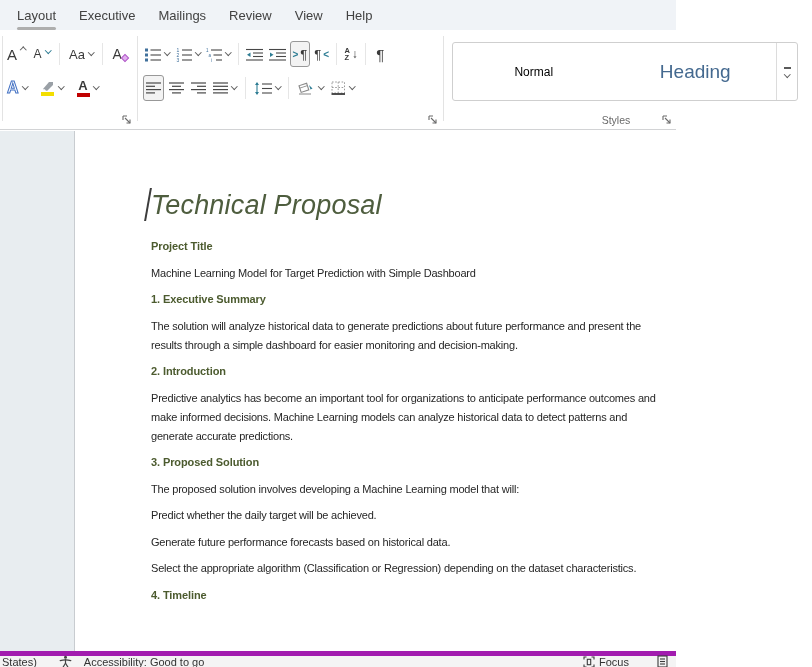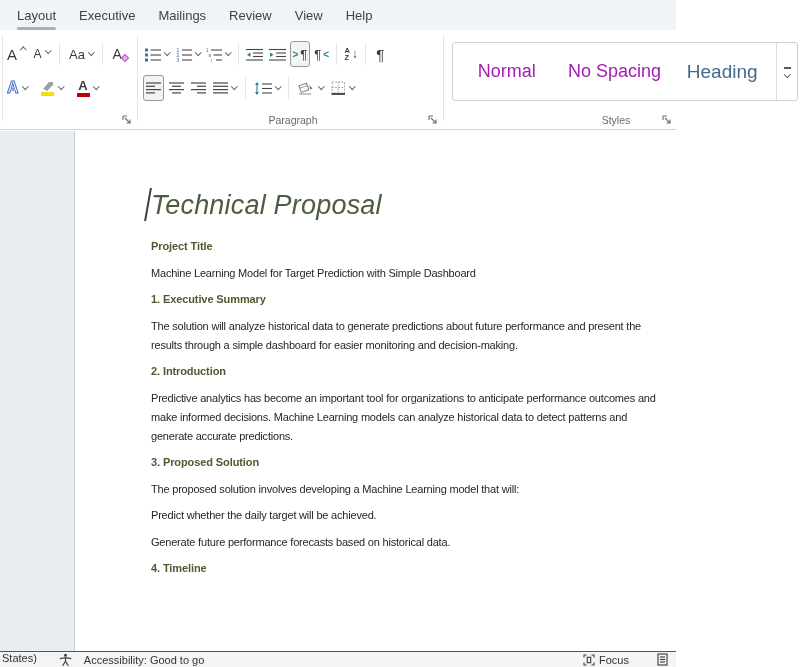--- a/index.html
+++ b/index.html
@@ -37,42 +37,42 @@
   .colorbar-wrap { display:flex; flex-direction:column; align-items:center; line-height:1; }
   .bar { width:13px; height:3.5px; margin-top:1px; }
   .diamond { width:6px; height:6px; background:#e2aef0; border:1px solid #b35fc9;
              transform:rotate(45deg); margin:8px 0 0 -2px; }
 
   
   #styles-gallery { position:absolute; left:452px; top:12px; width:346px; height:59px;
                     border:1px solid #cfcfcf; border-radius:3px; background:#fff; display:flex; }
   #styles-items { flex:1; display:flex; }
   .style-item { flex:1; display:flex; align-items:center; justify-content:center; }
-  .style-name { font-size:18px; color:#a21caf; }
+  .style-name { font-size:12px; color:#000000; }
   .style-name.heading { font-size:19px; color:#44698f; }
   .style-more { width:21px; border-left:1px solid #dcdcdc; display:flex; flex-direction:column;
                 align-items:center; justify-content:center; gap:3px; }
   .more-bar { width:7px; height:1.5px; background:#5a5a5a; }
 
   
   #docarea { position:absolute; top:131px; left:0; right:0; bottom:16px; background:#e8edf0; overflow:hidden; }
   #page { position:absolute; left:74px; top:0; bottom:-10px; width:654px; background:#fff;
           border-left:1px solid #c8ccd0; border-right:1px solid #c8ccd0;padding-left:20px; }
   #content { position:absolute; left:76px; top:0; width:505px; padding-top:56px; }
   .doc-title { font-size:27px; font-style:italic; color:#4e5d3e; line-height:36px;
                margin-bottom:14px; position:relative; letter-spacing:.2px; }
   .caret-line { position:absolute; left:-4px; top:1px; width:1.5px; height:33px; background:#3c3c3c;
                 transform:skewX(-10deg); }
   .doc-heading { font-size:11px; font-weight:bold; color:#4c5b2f; line-height:19px;
                  margin-bottom:7.5px; letter-spacing:-.1px; }
   .doc-para { font-size:11px; color:#262626; line-height:19px; margin-bottom:7.5px; letter-spacing:-.2px; }
 
   
   #statusbar { position:absolute; bottom:0; left:0; right:0; height:16px; background:#f4f4f4;
-               border-top:1px solid #a21caf; display:flex; font-size:11px;
+               border-top:5px solid #a21caf; display:flex; align-items:center; font-size:11px;
                color:#333; z-index:10; }
   #statusbar .lang { margin-left:2px; }
   #statusbar .acc-group { display:flex; align-items:center; gap:12px; margin-left:22px; }
   #statusbar .right { margin-left:auto; display:flex; align-items:center; gap:4px; margin-right:8px; }
   #statusbar .focus-label { margin-right:24px; }
   svg { display:block; }
 </style>
 </head>
 <body>
 
@@ -304,38 +304,34 @@
       <span class="icon-btn">
         <svg width="15" height="14" viewBox="0 0 15 14">
             <rect x="1" y="1" width="12.5" height="11" fill="none" stroke="#9a9a9a" stroke-width="1" stroke-dasharray="1.6,1.6"></rect>
             <line x1="7.2" y1="1" x2="7.2" y2="12" stroke="#9a9a9a" stroke-dasharray="1.6,1.6"></line>
             <line x1="1" y1="6.5" x2="13.5" y2="6.5" stroke="#9a9a9a" stroke-dasharray="1.6,1.6"></line>
             <line x1="0.5" y1="13" x2="14" y2="13" stroke="#3a3a3a" stroke-width="1.8"></line>
           </svg>
         <span class="chev"></span>
       </span>
     </div>
-    <div class="grp-label" style="left:143px; width:300px">Paragraph</div>
     <span class="launcher" style="left:427px">
       <svg width="12" height="12" viewBox="0 0 12 12" stroke="#6a6a6a" fill="none" stroke-width="1.1">
           <path d="M2,2 H6 M2,2 V6"></path>
           <path d="M4,4 L9,9"></path>
           <path d="M9,5.5 V9 H5.5"></path>
         </svg>
     </span>
 
     <div class="vsep" style="left:443px"></div>
 
     <div id="styles-gallery">
       <div id="styles-items">
         <div class="style-item">
           <span class="style-name">Normal</span>
-        </div>
-        <div class="style-item">
-          <span class="style-name">No Spacing</span>
         </div>
         <div class="style-item">
           <span class="style-name heading">Heading</span>
         </div>
       </div>
       <div class="style-more">
         <span class="more-bar"></span>
         <span class="chev" style="margin:0"></span>
       </div>
     </div>
@@ -356,20 +352,21 @@
           <div class="doc-heading">Project Title</div>
           <div class="doc-para">Machine Learning Model for Target Prediction with Simple Dashboard</div>
           <div class="doc-heading">1. Executive Summary</div>
           <div class="doc-para">The solution will analyze historical data to generate predictions about future performance and present the results through a simple dashboard for easier monitoring and decision-making.</div>
           <div class="doc-heading">2. Introduction</div>
           <div class="doc-para">Predictive analytics has become an important tool for organizations to anticipate performance outcomes and make informed decisions. Machine Learning models can analyze historical data to detect patterns and generate accurate predictions.</div>
           <div class="doc-heading">3. Proposed Solution</div>
           <div class="doc-para">The proposed solution involves developing a Machine Learning model that will:</div>
           <div class="doc-para">Predict whether the daily target will be achieved.</div>
           <div class="doc-para">Generate future performance forecasts based on historical data.</div>
+          <div class="doc-para">Select the appropriate algorithm (Classification or Regression) depending on the dataset characteristics.</div>
           <div class="doc-heading">4. Timeline</div>
         </div>
 
     </div>
 
   </div>
 
   <div id="statusbar">
     <span class="lang">States)</span>
     <span class="acc-group">

